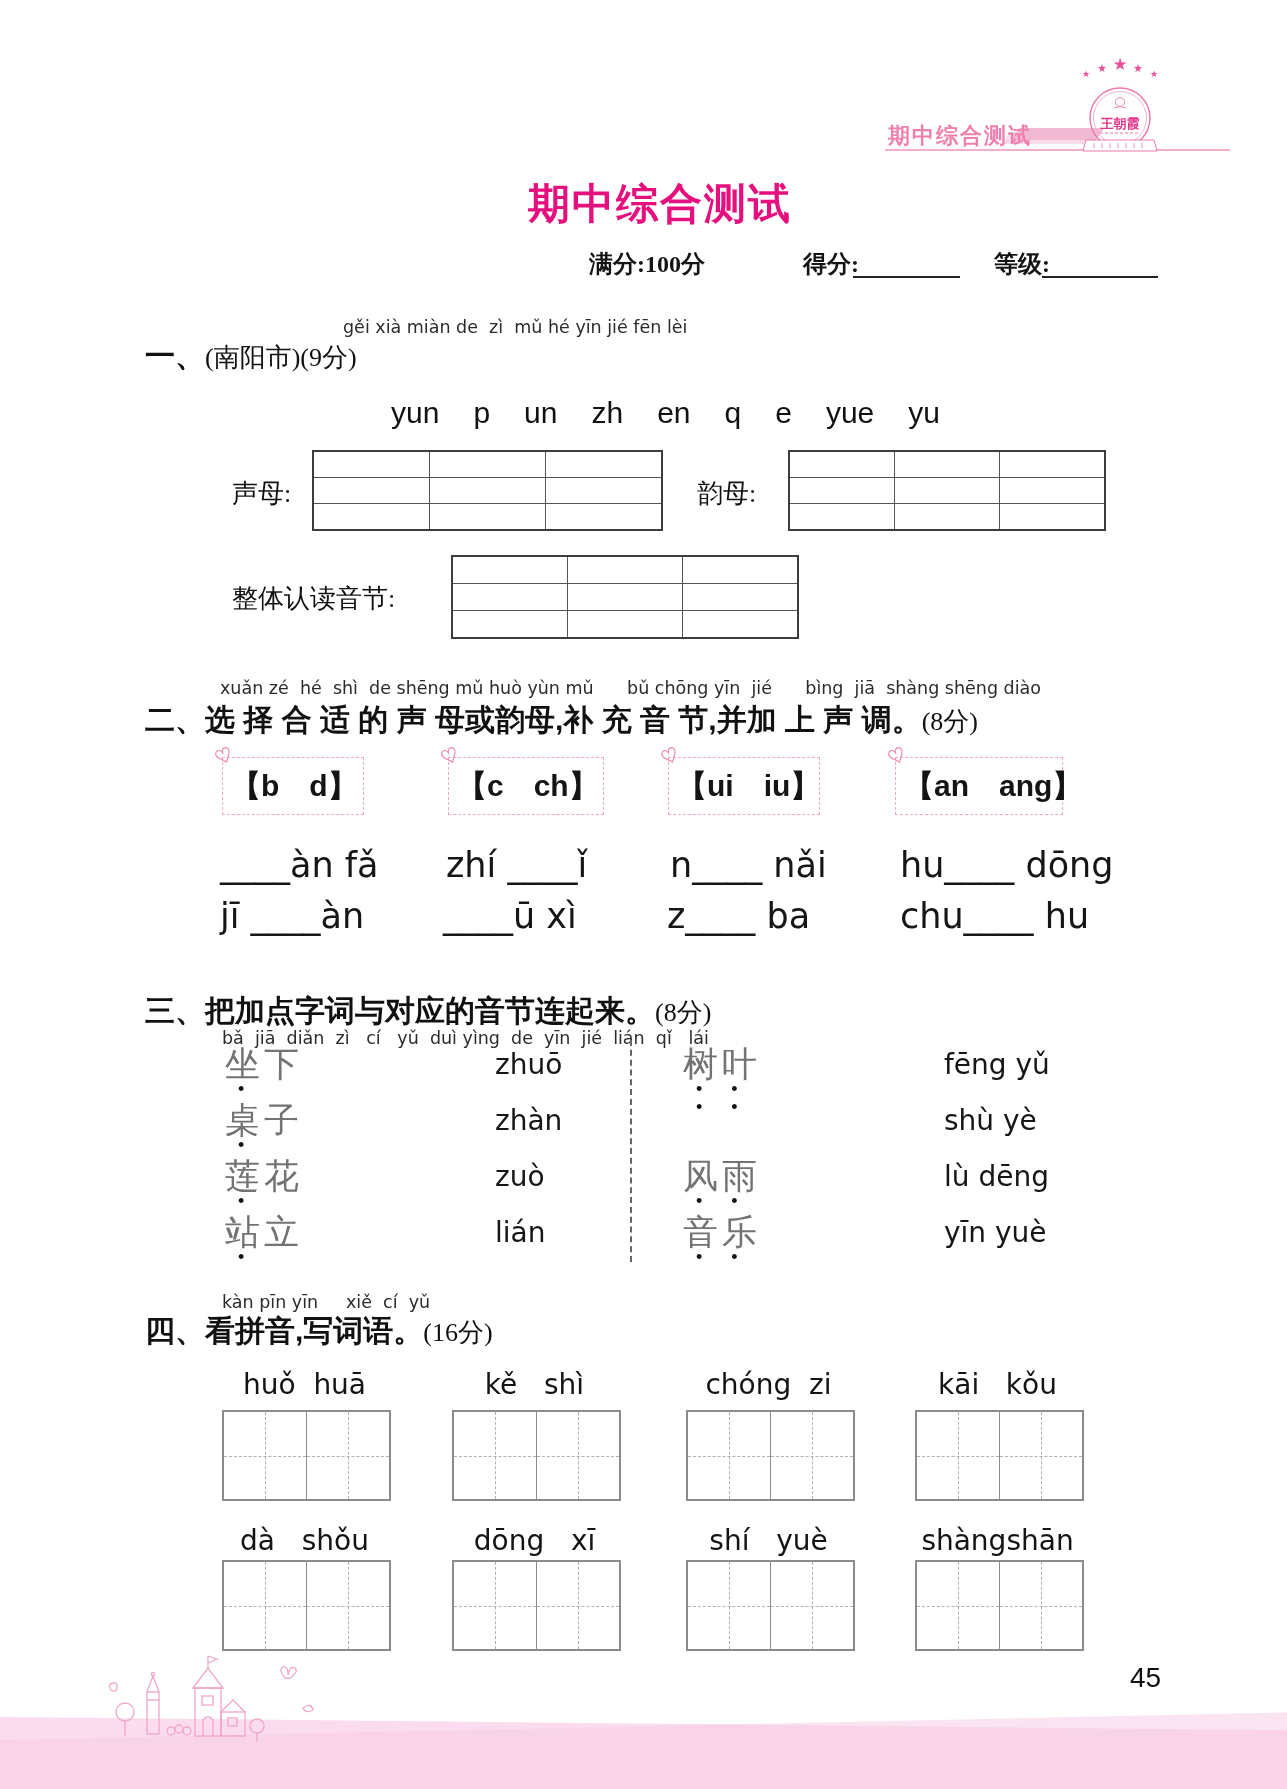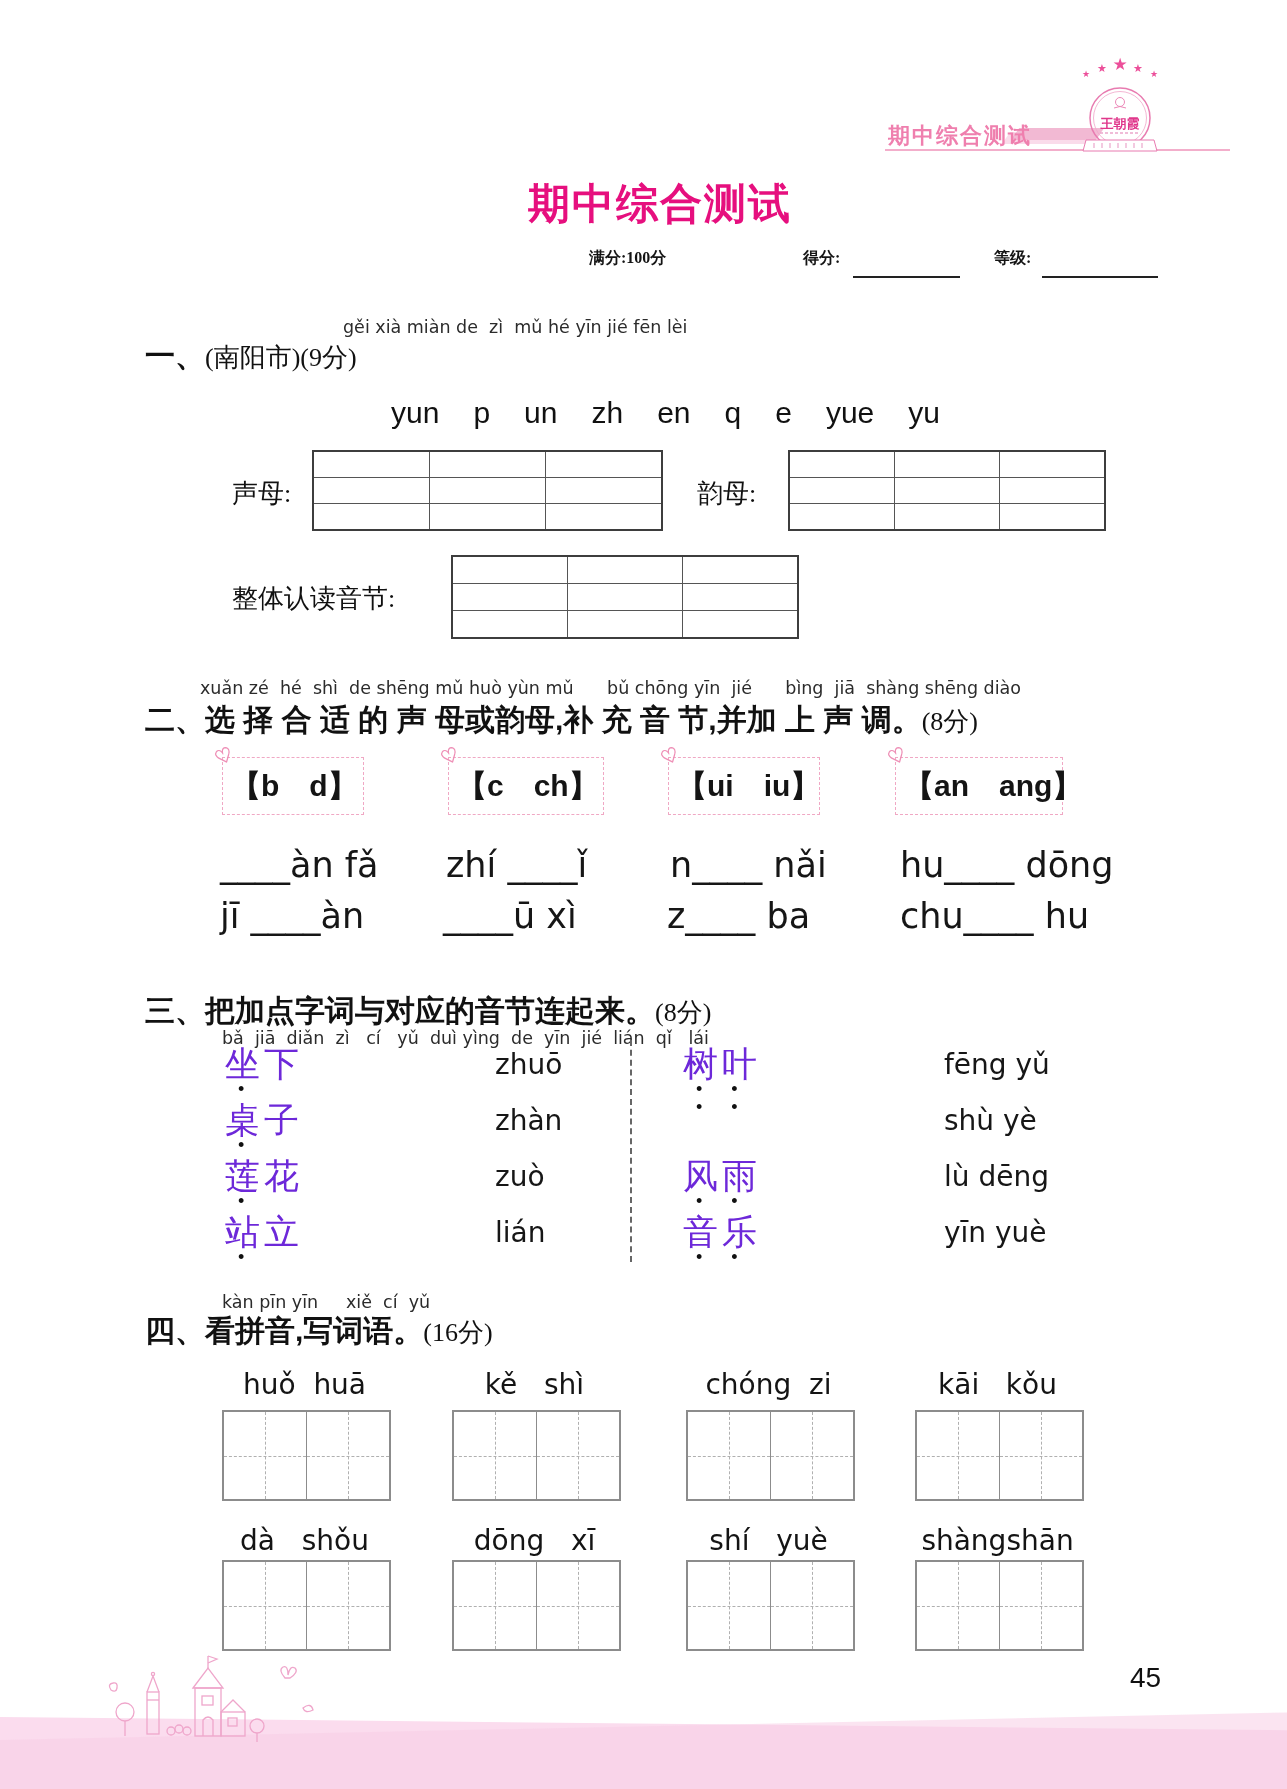--- a/index.html
+++ b/index.html
@@ -9,21 +9,21 @@
 
   
   .hdr-tab{left:888px;top:121px;font-size:22px;font-weight:bold;color:#ef7fae;letter-spacing:2px;}
   .hdr-line{left:885px;top:149px;width:345px;height:2px;background:#f3aecb;}
   .hdr-swoosh{left:1015px;top:128px;width:85px;height:12px;background:#f2b9d3;transform:skewX(-35deg);}
   .hdr-swoosh2{left:1006px;top:132px;width:85px;height:12px;background:#fadbea;transform:skewX(-35deg);}
   .badge{left:1070px;top:50px;}
 
   
   .title{left:528px;top:176px;margin:0;font-size:42px;font-weight:bold;color:#e60f7e;letter-spacing:2px;}
-  .score-label{top:248px;font-family:"Liberation Serif",serif;font-weight:bold;font-size:16px;white-space:pre;}
+  .score-label{top:248px;font-family:"Liberation Serif",serif;font-weight:bold;font-size:24px;white-space:pre;}
   .blank{top:250px;height:26px;border-bottom:2px solid #222;}
 
   
   .pinyin-line{font-family:"DejaVu Sans",sans-serif;font-size:17.5px;color:#2b2b2b;white-space:pre;}
   .heading{display:flex;align-items:baseline;white-space:pre;}
   .h-num,.h-title{font-size:30px;font-weight:bold;color:#111;}
   .h-kai,.h-pts{font-family:"Liberation Serif",serif;font-size:26px;font-weight:normal;color:#111;}
 
   
   .letters{left:391px;top:396px;display:flex;gap:34px;font-size:30px;color:#111;}
@@ -36,21 +36,21 @@
 
   
   .opt-box{top:757px;height:56px;border:1.5px dashed #f0a8c4;display:flex;align-items:center;
            padding-left:8px;font-size:30px;font-weight:bold;white-space:pre;}
   .heart{position:absolute;left:-8px;top:-14px;font-size:20px;color:#ee8fb6;transform:rotate(-24deg);}
   .fill-item{font-size:35px;color:#161616;white-space:pre;font-family:"DejaVu Sans",sans-serif;}
 
   
   .match-grid{left:225px;top:1046px;width:880px;display:grid;
               grid-template-columns:270px 188px 261px 1fr;grid-auto-rows:56px;}
-  .wtext{font-family:"Liberation Serif",serif;font-size:35px;line-height:38px;color:#6d28d9;letter-spacing:4px;}
+  .wtext{font-family:"Liberation Serif",serif;font-size:35px;line-height:38px;color:#737373;letter-spacing:4px;}
   .dots{font-size:18px;line-height:10px;letter-spacing:29px;padding-left:13px;color:#111;}
   .mpy{font-family:"DejaVu Sans",sans-serif;font-size:28px;line-height:38px;color:#161616;white-space:pre;}
   .mdivider{left:630px;top:1040px;height:222px;border-left:2px dashed #666;}
 
   
   .s4-label{width:165px;text-align:center;font-size:28px;white-space:pre;font-family:"DejaVu Sans",sans-serif;}
   .wbox{position:absolute;display:flex;width:165px;height:87px;border:2px solid #8c8c8c;background:#fff;}
   .wcell{flex:1;position:relative;border-right:1px solid #8c8c8c;}
   .wcell:last-child{border-right:none;}
   .wcell::before{content:"";position:absolute;left:50%;top:0;bottom:0;border-left:1px dashed #b0b0b0;}
@@ -179,21 +179,21 @@
           <td></td>
         </tr>
     <tr>
           <td></td>
           <td></td>
           <td></td>
         </tr>
   </tbody>
     </table>
 
-  <div class="abs pinyin-line" style="left:200px;top:678px;">xuǎn zé  hé  shì  de shēng mǔ huò yùn mǔ      bǔ chōng yīn  jié      bìng  jiā  shàng shēng diào</div>
+  <div class="abs pinyin-line" style="left:220px;top:678px;">xuǎn zé  hé  shì  de shēng mǔ huò yùn mǔ      bǔ chōng yīn  jié      bìng  jiā  shàng shēng diào</div>
   <div class="abs heading" style="left:145px;top:700px;">
     <span class="h-num">二、</span>
     <span class="h-title">选 择 合 适 的 声 母或韵母,补 充 音 节,并加 上 声 调。</span>
     <span class="h-pts">(8分)</span>
   </div>
 
   <div class="abs opt-box" style="left:222px;width:132px;">
     <span class="heart">♡</span>
     <span>【b　d】</span>
   </div>

